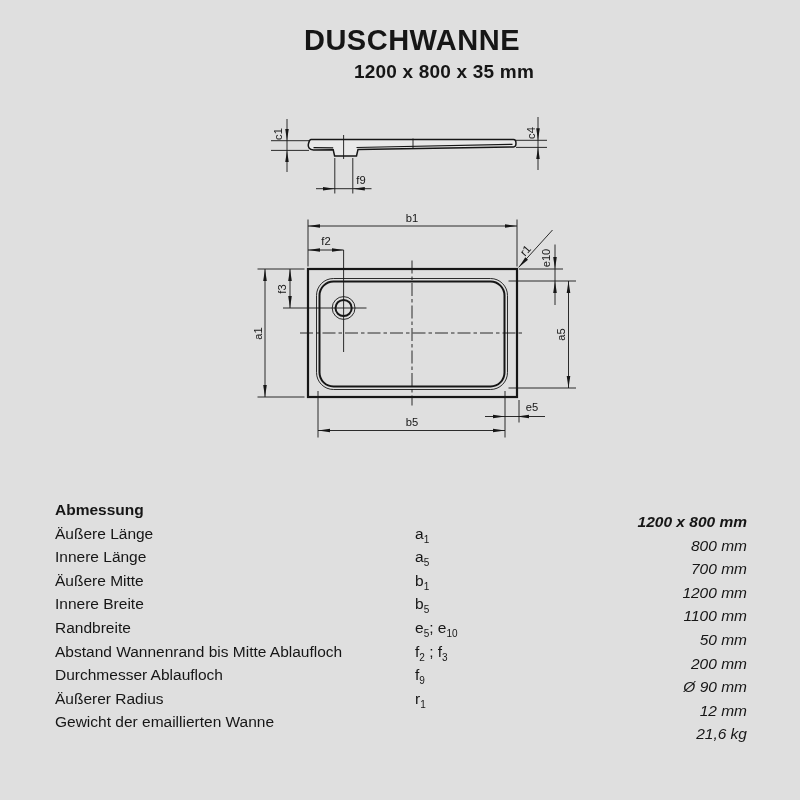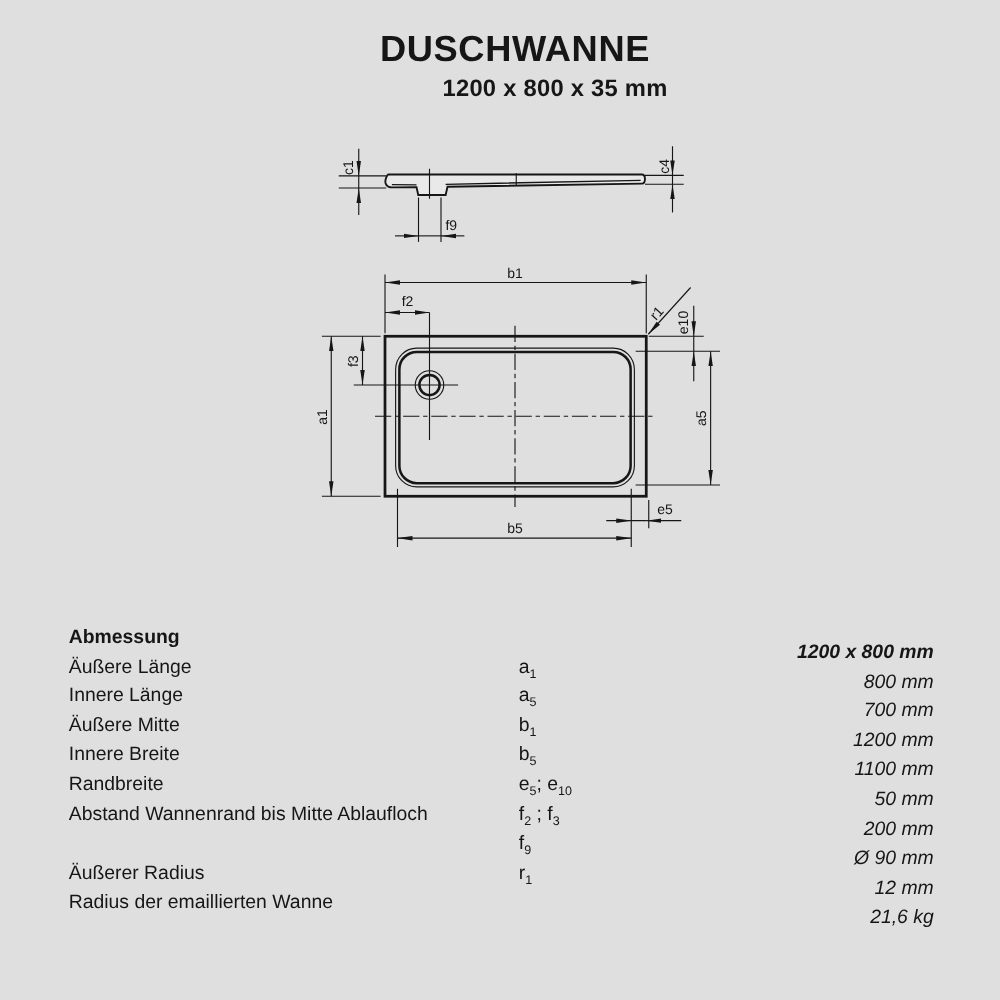--- a/index.html
+++ b/index.html
@@ -202,27 +202,28 @@
       <span>Randbreite</span>
       <span class="tsym"><span>e</span><sub>5</sub><span>; </span><span>e</span><sub>10</sub></span>
       <span class="tval">50 mm</span>
     </div>
     <div class="trow">
       <span>Abstand Wannenrand bis Mitte Ablaufloch</span>
       <span class="tsym"><span>f</span><sub>2</sub><span> ; </span><span>f</span><sub>3</sub></span>
       <span class="tval">200 mm</span>
     </div>
     <div class="trow">
+      <span>Durchmesser Ablaufloch</span>
       <span class="tsym"><span>f</span><sub>9</sub><span></span><span></span><sub></sub></span>
       <span class="tval">Ø 90 mm</span>
     </div>
     <div class="trow">
       <span>Äußerer Radius</span>
       <span class="tsym"><span>r</span><sub>1</sub><span></span><span></span><sub></sub></span>
       <span class="tval">12 mm</span>
     </div>
     <div class="trow">
-      <span>Radius der emaillierten Wanne</span>
+      <span>Gewicht der emaillierten Wanne</span>
       <span class="tsym"><span></span><sub></sub><span></span><span></span><sub></sub></span>
       <span class="tval">21,6 kg</span>
     </div>
   </div>
 </div>
 
 </body></html>

